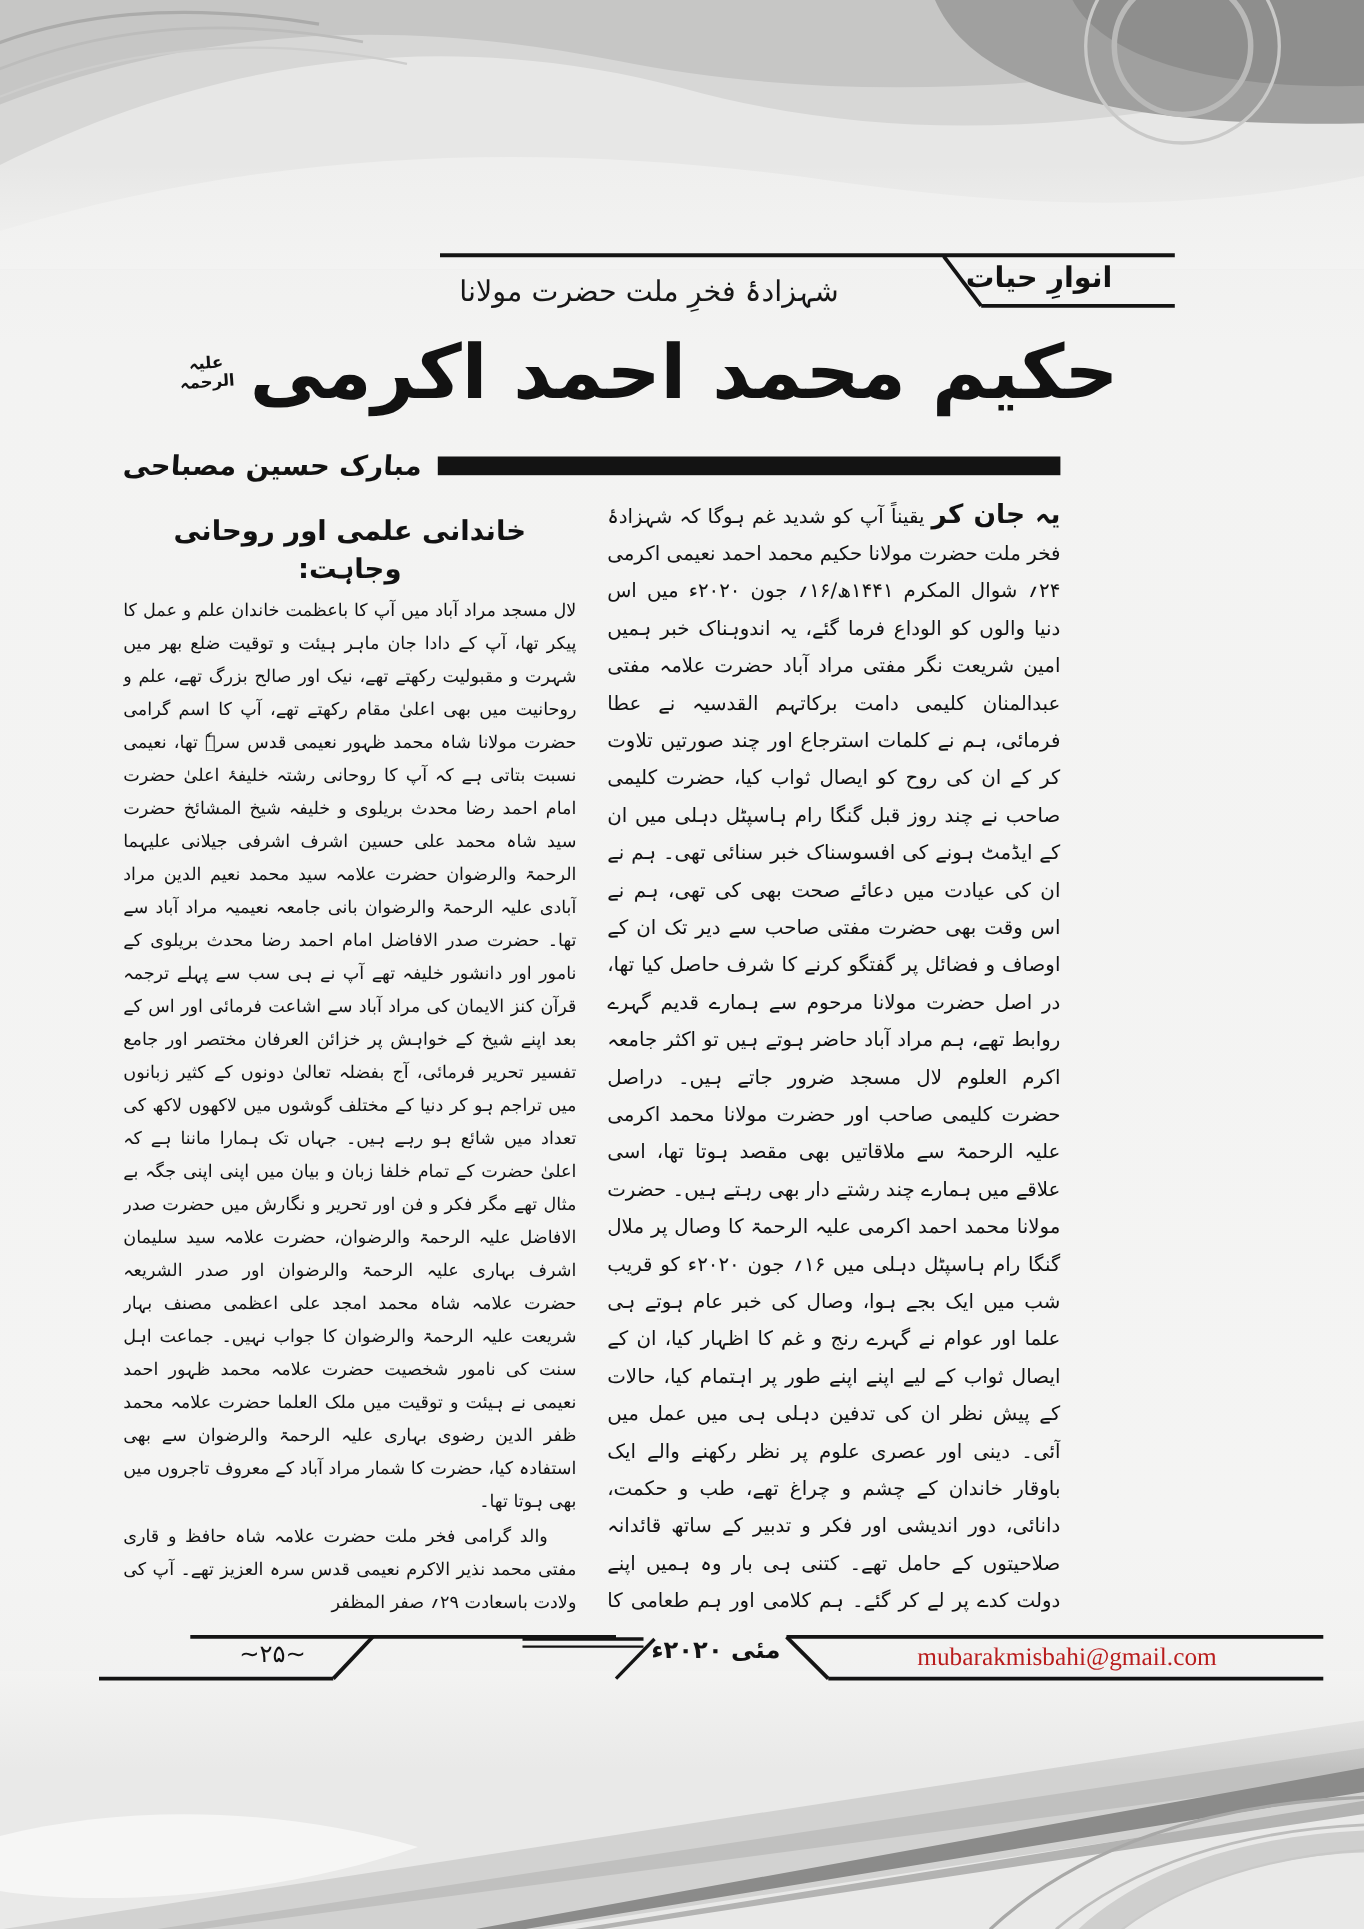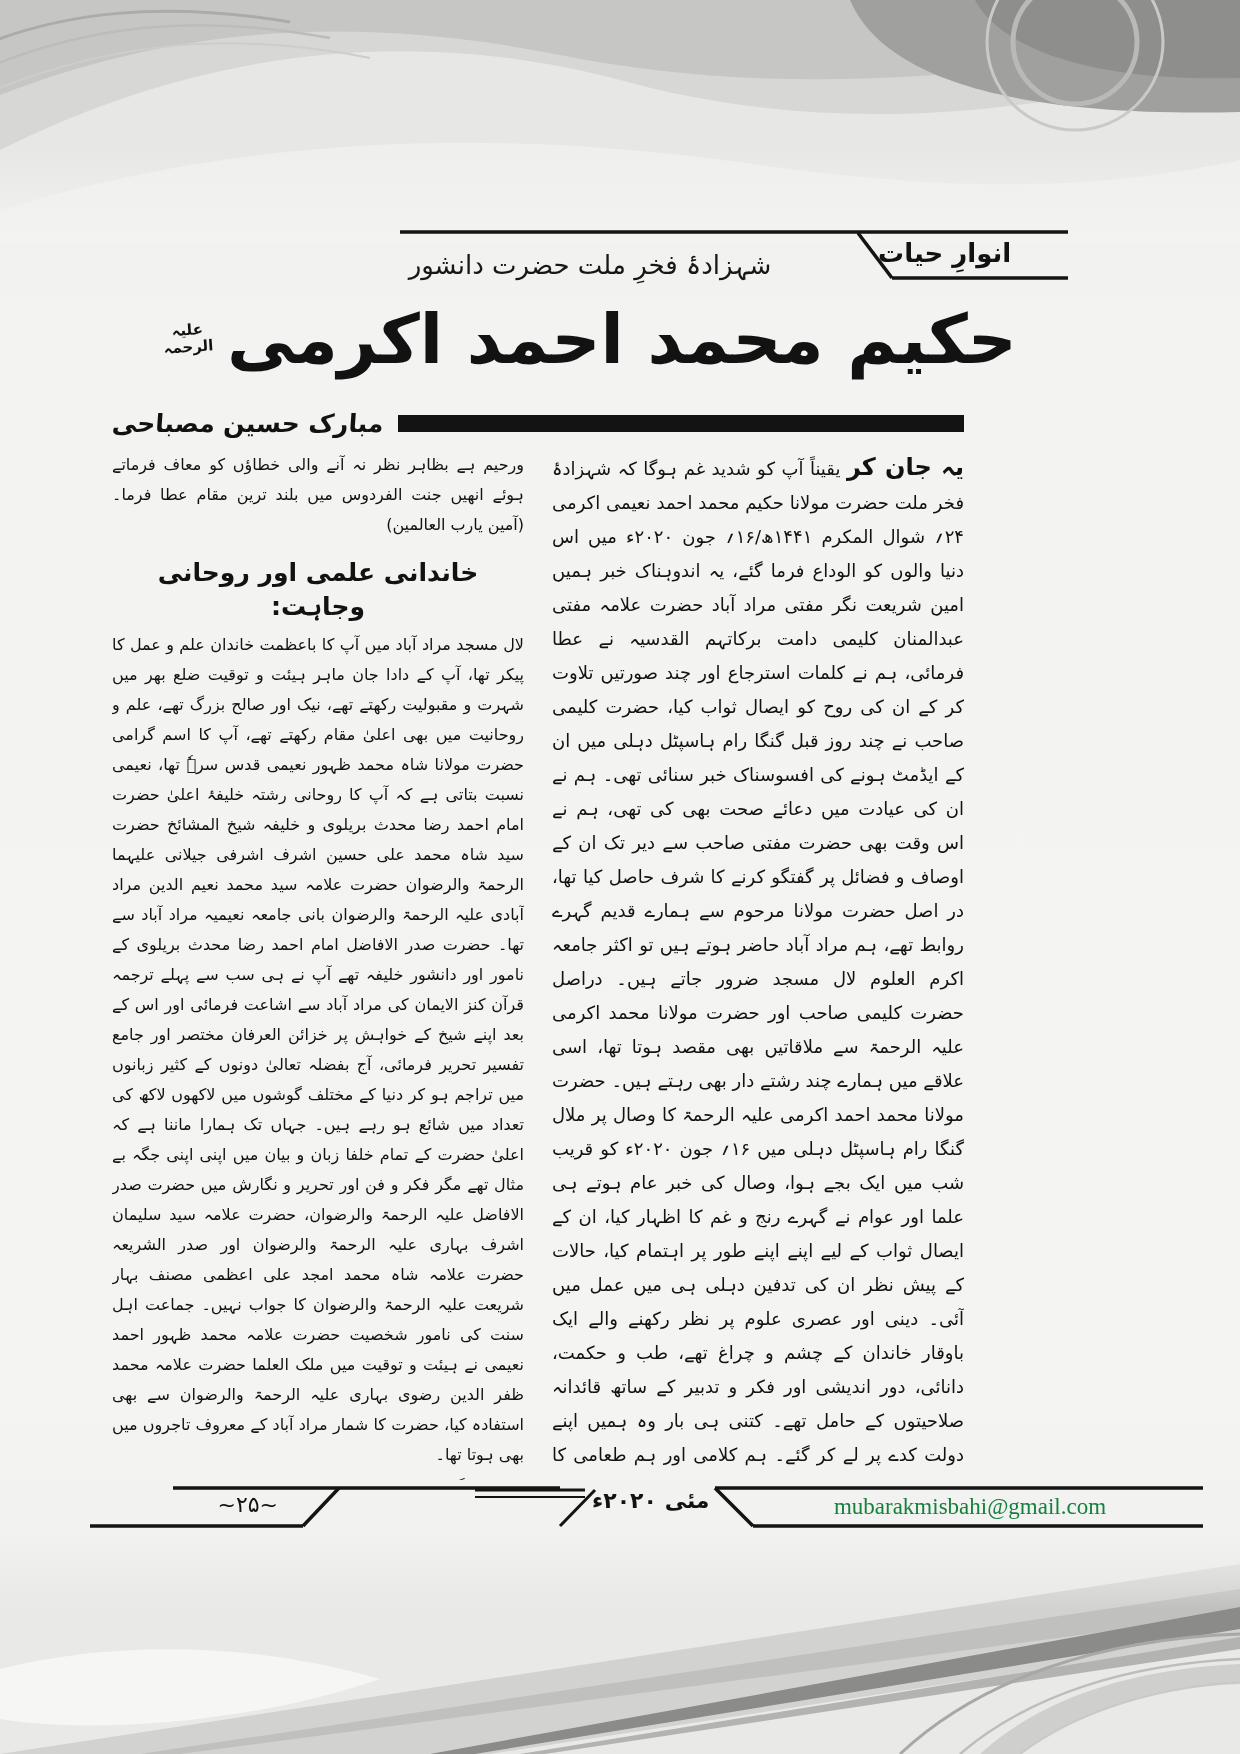--- a/index.html
+++ b/index.html
@@ -62,21 +62,21 @@
   .pageno{
     position:absolute;left:168px;top:1492px;width:110px;text-align:right;
     font-size:22px;direction:rtl;
   }
   .issue-date{
     position:absolute;left:592px;top:1488px;width:120px;text-align:left;
     font-size:22px;font-weight:bold;direction:rtl;
   }
   .footer-email{
     position:absolute;left:790px;top:1494px;width:360px;text-align:center;
-    font-family:"Liberation Serif",serif;font-size:23px;color:#15803d;direction:ltr;
+    font-family:"Liberation Serif",serif;font-size:23px;color:#b91c1c;direction:ltr;
   }
 </style>
 </head>
 <body>
 
 <svg id="deco-top" class="deco" width="1240" height="245" viewBox="0 0 1240 245">
   <defs>
     <linearGradient id="fadeTop" x1="0" y1="0" x2="0" y2="1">
       <stop offset="0" stop-color="#f3f3f2" stop-opacity="0"></stop>
       <stop offset="1" stop-color="#f3f3f2" stop-opacity="1"></stop>
@@ -116,38 +116,37 @@
   <rect x="0" y="0" width="1240" height="90" fill="url(#fadeBot)"></rect>
 </svg>
 
 <svg id="badge-lines" width="670" height="62" viewBox="0 0 670 62">
   <path d="M0,8 H668" stroke="#141414" stroke-width="3.5" fill="none"></path>
   <path d="M458,9 L492,54" stroke="#141414" stroke-width="3.5" fill="none"></path>
   <path d="M492,54 H668" stroke="#141414" stroke-width="3.5" fill="none"></path>
 </svg>
 <div class="badge-text">انوارِ حیات</div>
 
-<div class="kicker">شہزادۂ فخرِ ملت حضرت دانشور</div>
+<div class="kicker">شہزادۂ فخرِ ملت حضرت مولانا</div>
 <div class="title-row">
   <span class="main-title">حکیم محمد احمد اکرمی</span>
   <span class="honorific">علیہ الرحمہ</span>
 </div>
 
 <div class="author-row">
   <span class="author-name">مبارک حسین مصباحی</span>
   <span class="author-bar"></span>
 </div>
 
 <div class="columns">
   <div class="col col-right">
     <p><span class="lead-word">یہ جان کر</span> <span>یقیناً آپ کو شدید غم ہوگا کہ شہزادۂ فخر ملت حضرت مولانا حکیم محمد احمد نعیمی اکرمی ۲۴؍ شوال المکرم ۱۴۴۱ھ/۱۶؍ جون ۲۰۲۰ء میں اس دنیا والوں کو الوداع فرما گئے، یہ اندوہناک خبر ہمیں امین شریعت نگر مفتی مراد آباد حضرت علامہ مفتی عبدالمنان کلیمی دامت برکاتہم القدسیہ نے عطا فرمائی، ہم نے کلمات استرجاع اور چند صورتیں تلاوت کر کے ان کی روح کو ایصال ثواب کیا، حضرت کلیمی صاحب نے چند روز قبل گنگا رام ہاسپٹل دہلی میں ان کے ایڈمٹ ہونے کی افسوسناک خبر سنائی تھی۔ ہم نے ان کی عیادت میں دعائے صحت بھی کی تھی، ہم نے اس وقت بھی حضرت مفتی صاحب سے دیر تک ان کے اوصاف و فضائل پر گفتگو کرنے کا شرف حاصل کیا تھا، در اصل حضرت مولانا مرحوم سے ہمارے قدیم گہرے روابط تھے، ہم مراد آباد حاضر ہوتے ہیں تو اکثر جامعہ اکرم العلوم لال مسجد ضرور جاتے ہیں۔ دراصل حضرت کلیمی صاحب اور حضرت مولانا محمد اکرمی علیہ الرحمۃ سے ملاقاتیں بھی مقصد ہوتا تھا، اسی علاقے میں ہمارے چند رشتے دار بھی رہتے ہیں۔ حضرت مولانا محمد احمد اکرمی علیہ الرحمۃ کا وصال پر ملال گنگا رام ہاسپٹل دہلی میں ۱۶؍ جون ۲۰۲۰ء کو قریب شب میں ایک بجے ہوا، وصال کی خبر عام ہوتے ہی علما اور عوام نے گہرے رنج و غم کا اظہار کیا، ان کے ایصال ثواب کے لیے اپنے اپنے طور پر اہتمام کیا، حالات کے پیش نظر ان کی تدفین دہلی ہی میں عمل میں آئی۔ دینی اور عصری علوم پر نظر رکھنے والے ایک باوقار خاندان کے چشم و چراغ تھے، طب و حکمت، دانائی، دور اندیشی اور فکر و تدبیر کے ساتھ قائدانہ صلاحیتوں کے حامل تھے۔ کتنی ہی بار وہ ہمیں اپنے دولت کدے پر لے کر گئے۔ ہم کلامی اور ہم طعامی کا شرف بھی بخشا، باتوں سے باتیں پیدا کرنا ان کا فن تھا، گفتگو اور لب و لہجے کا انداز اپنے پدر بزرگوار کی اداؤں کا پتہ دیتا تھا، خیر موصوف بہت سی خوبیوں کے جامع اور تدبیر و حکمت کے حامل تھے۔</span></p>
 
   </div>
   <div class="col col-left">
-    <p>ورحیم ہے بظاہر نظر نہ آنے والی خطاؤں کو معاف فرماتے ہوئے انھیں جنت الفردوس میں بلند ترین مقام عطا فرما۔ (آمین یارب العالمین)</p>
     <h3 class="sec-heading">خاندانی علمی اور روحانی وجاہت:</h3>
     <p>لال مسجد مراد آباد میں آپ کا باعظمت خاندان علم و عمل کا پیکر تھا، آپ کے دادا جان ماہر ہیئت و توقیت ضلع بھر میں شہرت و مقبولیت رکھتے تھے، نیک اور صالح بزرگ تھے، علم و روحانیت میں بھی اعلیٰ مقام رکھتے تھے، آپ کا اسم گرامی حضرت مولانا شاہ محمد ظہور نعیمی قدس سرہٗ تھا، نعیمی نسبت بتاتی ہے کہ آپ کا روحانی رشتہ خلیفۂ اعلیٰ حضرت امام احمد رضا محدث بریلوی و خلیفہ شیخ المشائخ حضرت سید شاہ محمد علی حسین اشرف اشرفی جیلانی علیہما الرحمۃ والرضوان حضرت علامہ سید محمد نعیم الدین مراد آبادی علیہ الرحمۃ والرضوان بانی جامعہ نعیمیہ مراد آباد سے تھا۔ حضرت صدر الافاضل امام احمد رضا محدث بریلوی کے نامور اور دانشور خلیفہ تھے آپ نے ہی سب سے پہلے ترجمہ قرآن کنز الایمان کی مراد آباد سے اشاعت فرمائی اور اس کے بعد اپنے شیخ کے خواہش پر خزائن العرفان مختصر اور جامع تفسیر تحریر فرمائی، آج بفضلہ تعالیٰ دونوں کے کثیر زبانوں میں تراجم ہو کر دنیا کے مختلف گوشوں میں لاکھوں لاکھ کی تعداد میں شائع ہو رہے ہیں۔ جہاں تک ہمارا ماننا ہے کہ اعلیٰ حضرت کے تمام خلفا زبان و بیان میں اپنی اپنی جگہ بے مثال تھے مگر فکر و فن اور تحریر و نگارش میں حضرت صدر الافاضل علیہ الرحمۃ والرضوان، حضرت علامہ سید سلیمان اشرف بہاری علیہ الرحمۃ والرضوان اور صدر الشریعہ حضرت علامہ شاہ محمد امجد علی اعظمی مصنف بہار شریعت علیہ الرحمۃ والرضوان کا جواب نہیں۔ جماعت اہل سنت کی نامور شخصیت حضرت علامہ محمد ظہور احمد نعیمی نے ہیئت و توقیت میں ملک العلما حضرت علامہ محمد ظفر الدین رضوی بہاری علیہ الرحمۃ والرضوان سے بھی استفادہ کیا، حضرت کا شمار مراد آباد کے معروف تاجروں میں بھی ہوتا تھا۔</p>
     <p class="indent">والد گرامی فخر ملت حضرت علامہ شاہ حافظ و قاری مفتی محمد نذیر الاکرم نعیمی قدس سرہ العزیز تھے۔ آپ کی ولادت باسعادت ۲۹؍ صفر المظفر</p>
   </div>
 </div>
 
 <svg id="footer-lines" width="1150" height="60" viewBox="0 0 1150 60">
 
   <path d="M118,10 H505" stroke="#141414" stroke-width="3.5" fill="none"></path>
   <path d="M35,48 H248" stroke="#141414" stroke-width="3.5" fill="none"></path>

